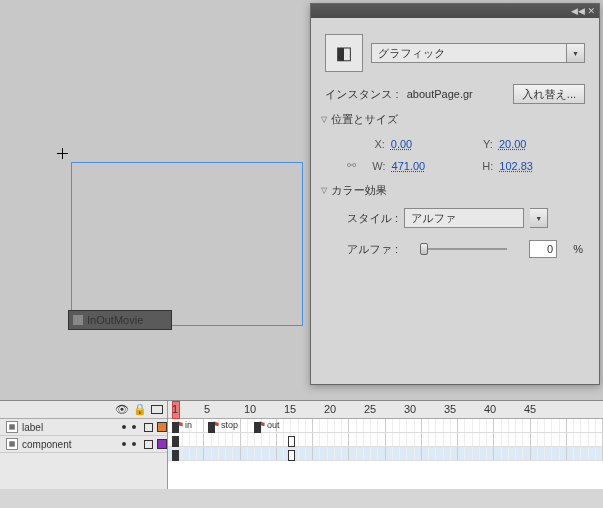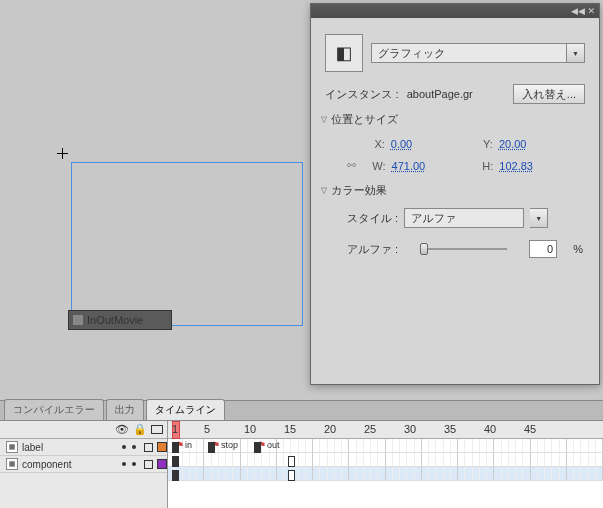--- a/index.html
+++ b/index.html
@@ -153,25 +153,20 @@
       <div class="slider">
           <div class="slider-thumb"></div>
         </div>
       <input class="num-input" value="0" style="">
       <span>%</span>
     </div>
   </div>
 </div>
 
 <div class="bottom">
-  <div class="bot-tabs">
-    <div class="bot-tab">コンパイルエラー</div>
-    <div class="bot-tab">出力</div>
-    <div class="bot-tab active">タイムライン</div>
-  </div>
   <div class="tl">
     <div class="layers">
       <div class="layer-hdr">
         <span>👁</span>
         <span>🔒</span>
         <span class="sq"></span>
       </div>
       <div id="layer-rows">
           <div class="layer">
             <span class="page-icon">▦</span>

